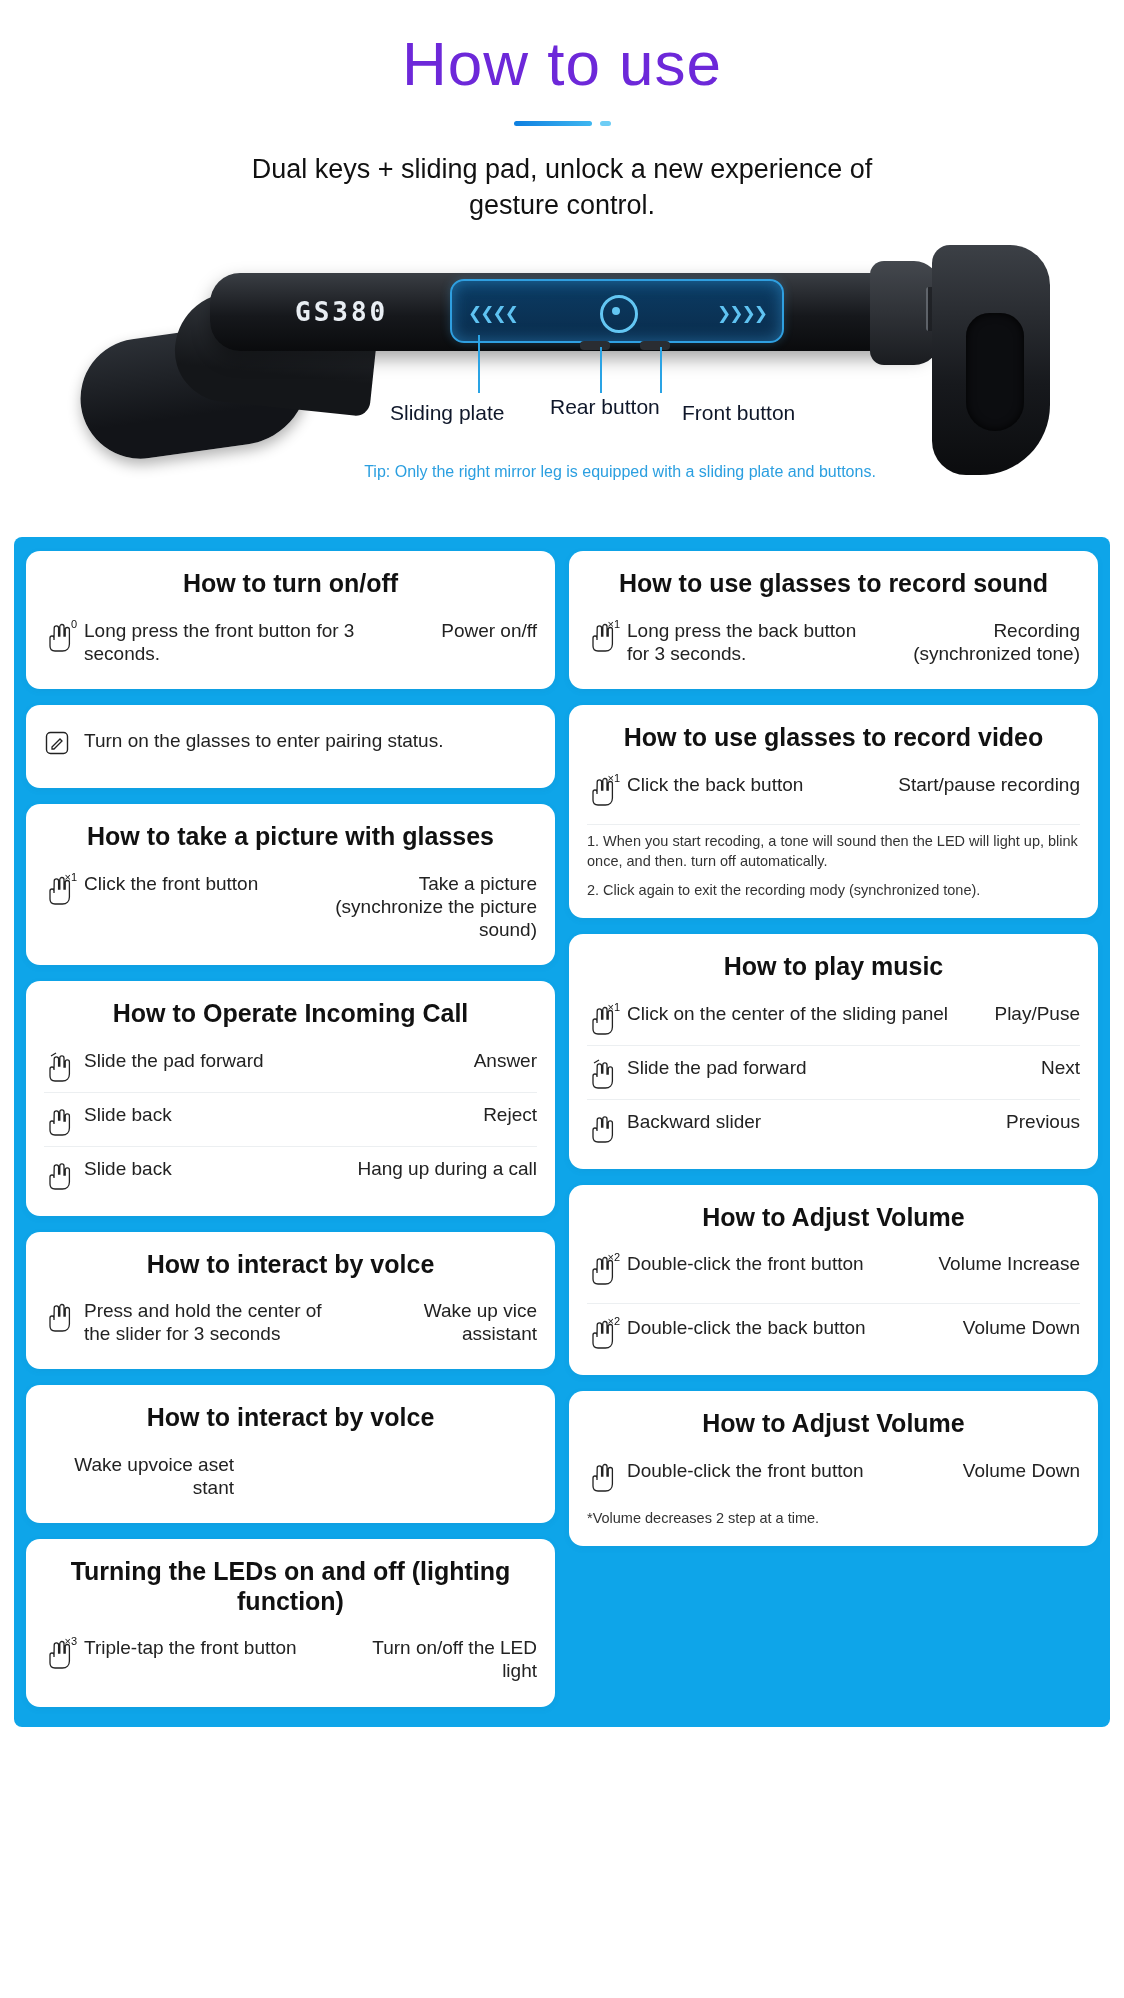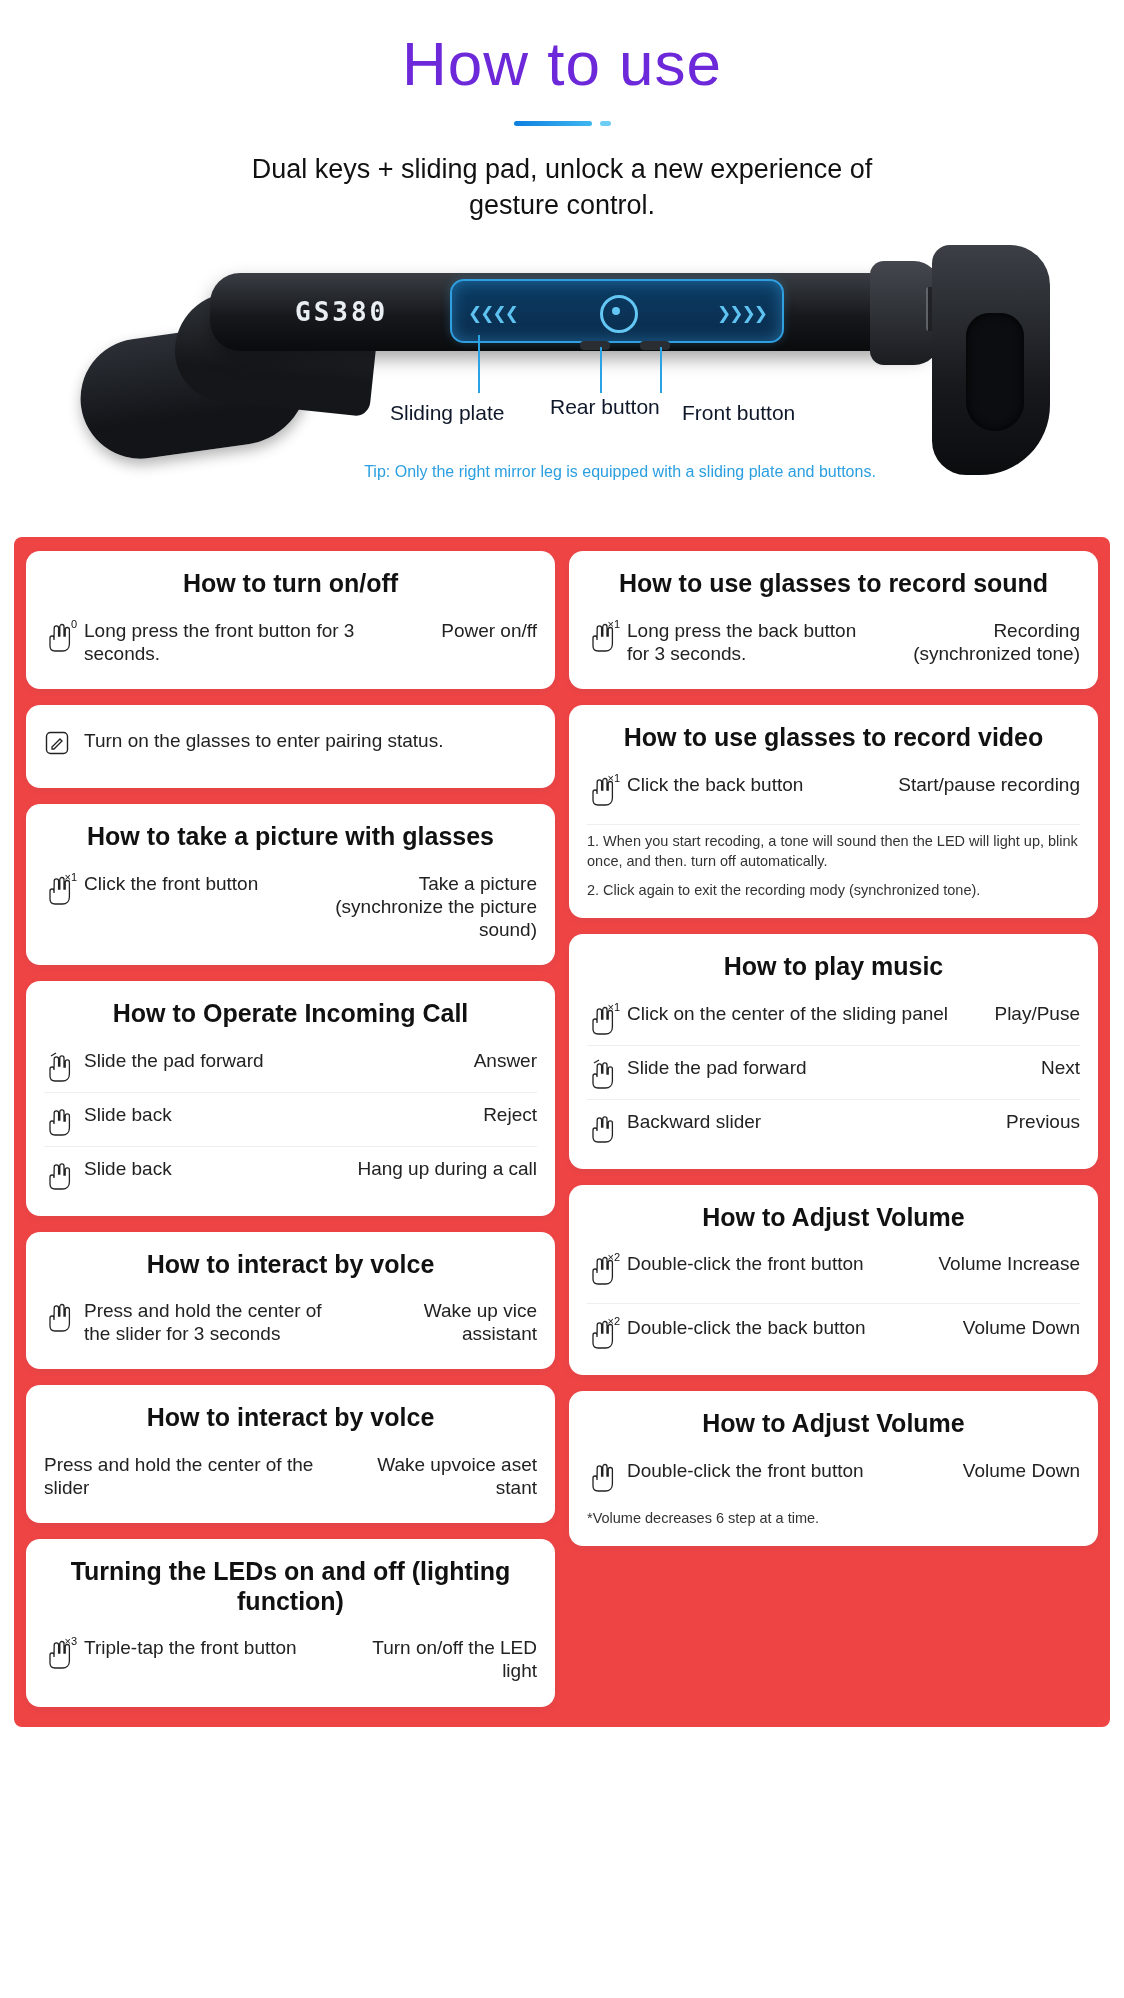--- a/index.html
+++ b/index.html
@@ -120,21 +120,21 @@
     position:absolute;color:#0f172a;font-size:21px;white-space:nowrap;
   }
   .tip{
     position:absolute;left:250px;top:232px;width:620px;text-align:center;
     color:#2b9fe0;font-size:16px;
   }
 
   
   .board{
     position:relative;margin:26px 14px 0;padding:14px 12px 20px;
-    background:#ef4444;border-radius:8px;
+    background:#0ea5e9;border-radius:8px;
     display:flex;gap:14px;align-items:flex-start;
   }
   .col{flex:1 1 0;display:flex;flex-direction:column;gap:16px;}
   .card{
     background:#fff;border-radius:14px;
     box-shadow:0 2px 6px rgba(35,90,130,.08);
     padding:14px 18px 16px;
   }
   .card h3{
     margin:4px 0 10px;text-align:center;font-size:25px;font-weight:700;
@@ -292,21 +292,20 @@
               </svg>
           </span>
           <span class="act">Press and hold the center of the slider for 3 seconds</span>
           <span class="res">Wake up vice assistant</span>
         </div>
       </div>
 
       <div class="card">
         <h3>How to interact by volce</h3>
         <div class="row">
-          <span class="act">Press and hold the center of the slider</span>
           <span class="res">Wake upvoice aset stant</span>
         </div>
       </div>
 
       <div class="card">
         <h3>Turning the LEDs on and off (lighting function)</h3>
         <div class="row">
           <span class="ico">
             <svg width="30" height="34" viewBox="0 0 30 34">
                 <path d="M11 31c-3 0-5-2-5-5v-8c0-1.2 1-2 2-2s2 .8 2 2v2l.2-12c0-1.3 1-2.2 2.2-2.2s2.2 1 2.2 2.2v8h1.2V6.6c0-1.2 1-2.1 2.1-2.1s2.1.9 2.1 2.1V16h1.2v-6.4c0-1.2 1-2.1 2.1-2.1s2.1.9 2.1 2.1V24c0 4-2.6 7-7 7z" fill="none" stroke="#222" stroke-width="1.3"></path>
@@ -415,18 +414,18 @@
         <h3>How to Adjust Volume</h3>
         <div class="row">
           <span class="ico">
             <svg width="30" height="34" viewBox="0 0 30 34">
                 <path d="M11 31c-3 0-5-2-5-5v-8c0-1.2 1-2 2-2s2 .8 2 2v2l.2-12c0-1.3 1-2.2 2.2-2.2s2.2 1 2.2 2.2v8h1.2V6.6c0-1.2 1-2.1 2.1-2.1s2.1.9 2.1 2.1V16h1.2v-6.4c0-1.2 1-2.1 2.1-2.1s2.1.9 2.1 2.1V24c0 4-2.6 7-7 7z" fill="none" stroke="#222" stroke-width="1.3"></path>
               </svg>
           </span>
           <span class="act">Double-click the front button</span>
           <span class="res">Volume Down</span>
         </div>
-        <p class="note">*Volume decreases  6 step at a time.</p>
+        <p class="note">*Volume decreases  2 step at a time.</p>
       </div>
 
     </div>
   </div>
 </div>
 
 </body></html>

